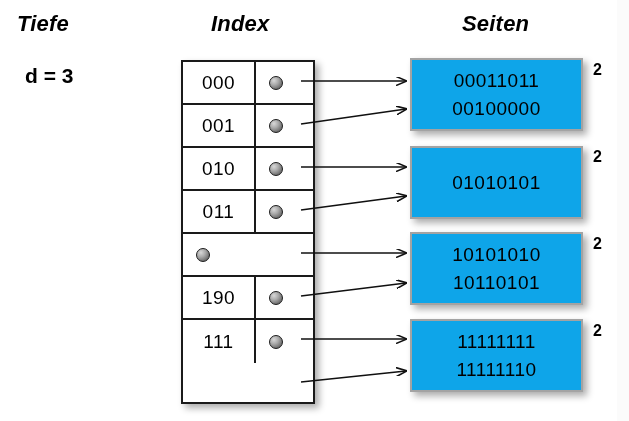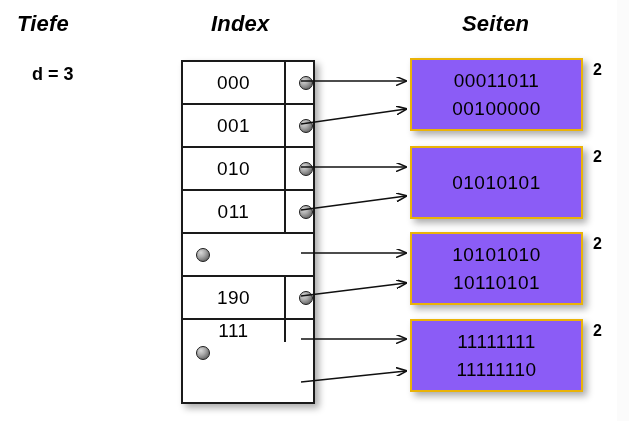--- a/index.html
+++ b/index.html
@@ -34,23 +34,23 @@
     font-size: 22px;
     letter-spacing: 0.2px;
     white-space: nowrap;
   }
   #heading-tiefe  { left: 17px;  top: 11px; }
   #heading-index  { left: 211px; top: 11px; }
   #heading-seiten { left: 462px; top: 11px; }
 
   .depth-label {
     position: absolute;
-    left: 32px;
+    left: 25px;
     top: 64px;
-    font-size: 18px;
+    font-size: 21px;
     font-weight: 700;
     white-space: nowrap;
   }
 
   
   #index-table {
     position: absolute;
     left: 181px;
     top: 60px;
     width: 134px;
@@ -61,23 +61,23 @@
     box-shadow: 4px 4px 7px rgba(0,0,0,0.33);
   }
   .index-row {
     position: relative;
     height: 43px;
     box-sizing: border-box;
     border-bottom: 2px solid #1a1a1a;
     display: flex;
     align-items: stretch;
   }
-  .index-row:last-child { border-bottom: none; flex-direction: column; }
+  .index-row:last-child { border-bottom: none; }
   .index-key {
-    width: 103px;
+    width: 73px;
     box-sizing: border-box;
     border-right: 2px solid #1a1a1a;
     display: flex;
     align-items: center;
     justify-content: center;
     font-size: 19px;
     font-weight: 500;
     letter-spacing: 0.5px;
   }
   .index-ptr {
@@ -97,22 +97,22 @@
     box-sizing: border-box;
   }
 
   
   .page-box {
     position: absolute;
     left: 410px;
     width: 173px;
     height: 73px;
     box-sizing: border-box;
-    border: 2px solid #eab308;
-    background: #8b5cf6;
+    border: 2px solid #a3a3a3;
+    background: #0ea5e9;
     box-shadow: 4px 4px 7px rgba(0,0,0,0.33);
     display: flex;
     flex-direction: column;
     align-items: center;
     justify-content: center;
   }
   .page-line {
     font-size: 19px;
     font-weight: 500;
     letter-spacing: 0.5px;

